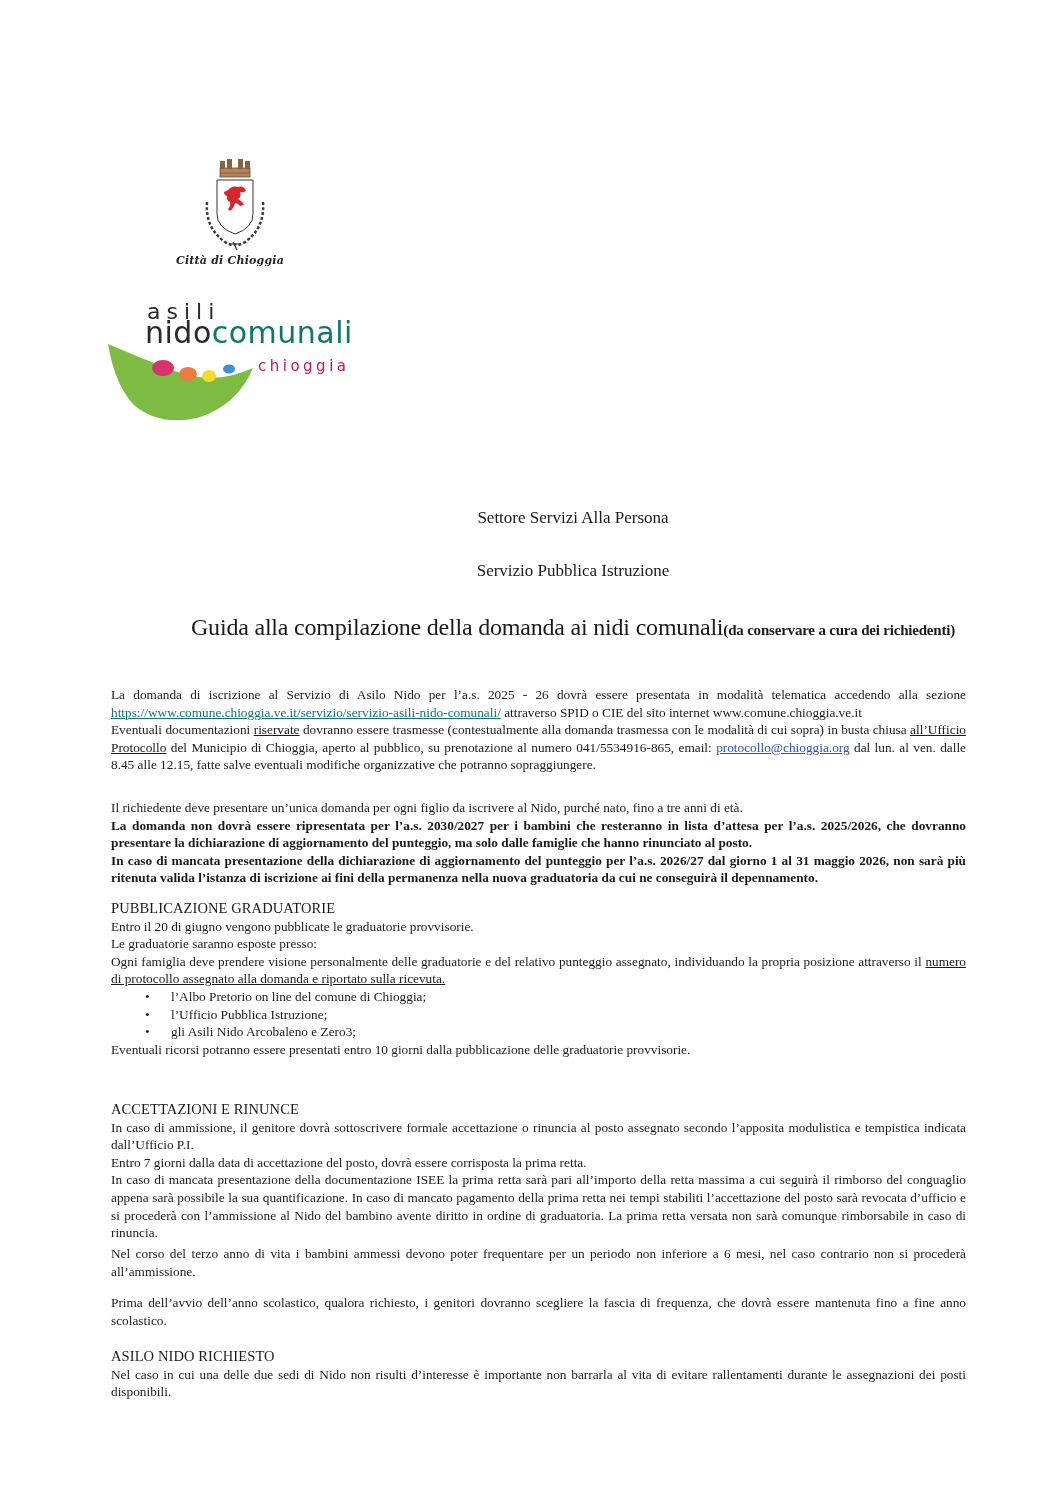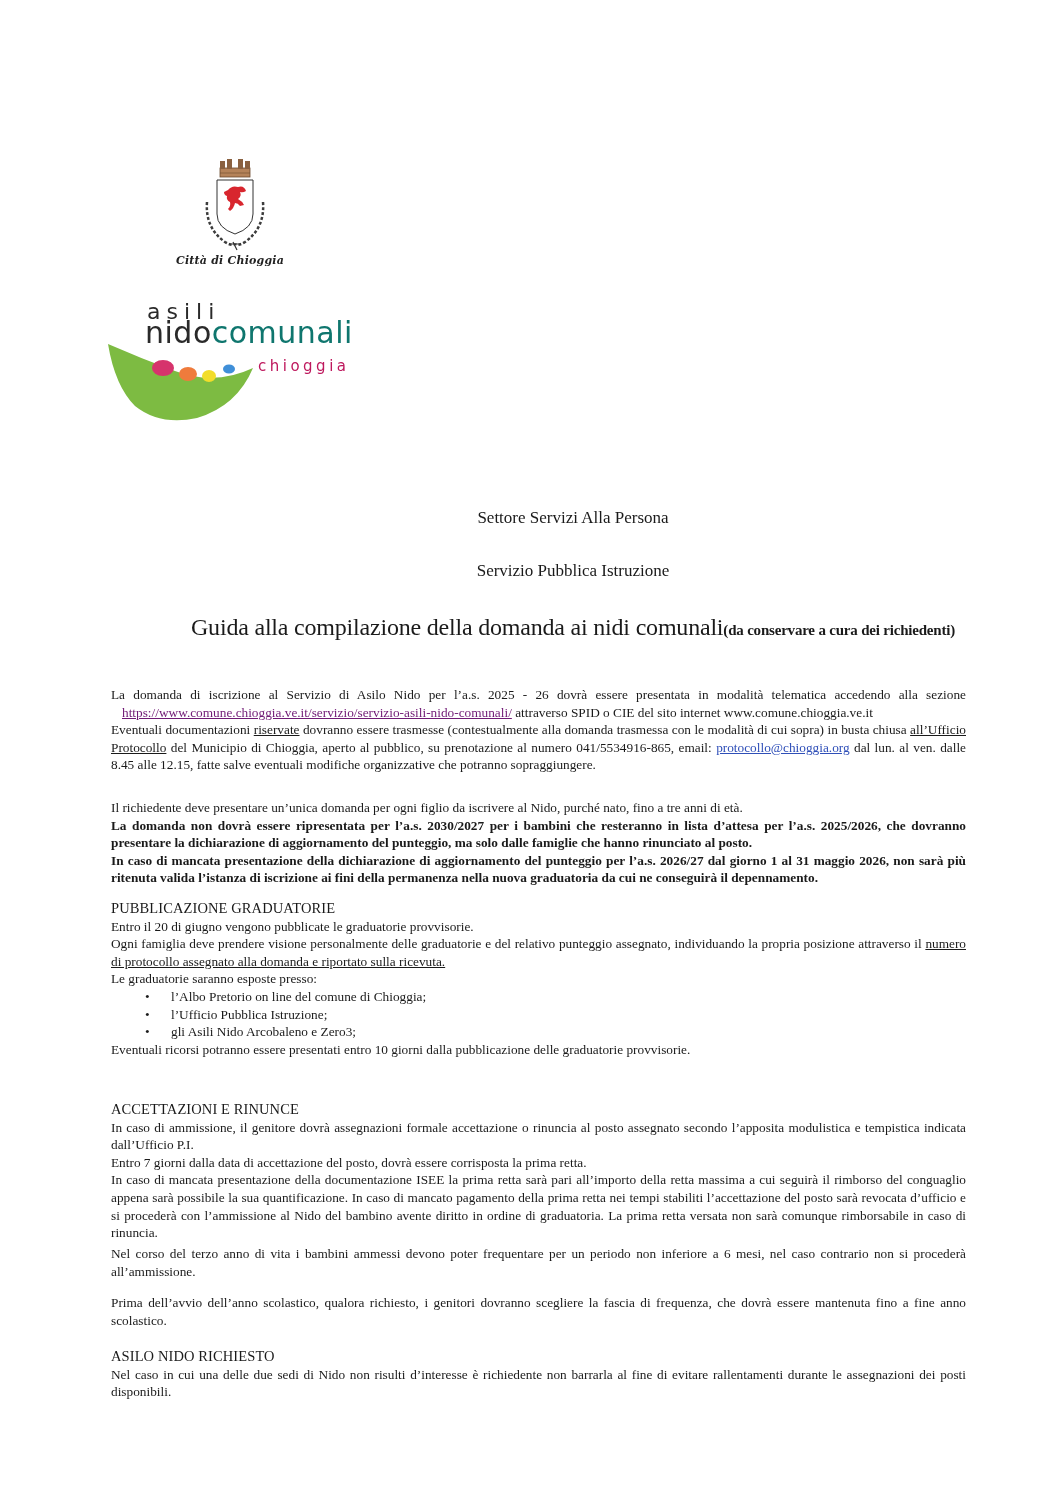--- a/index.html
+++ b/index.html
@@ -75,48 +75,48 @@
 </svg>
 <div id="asili-word" class="abs">asili</div>
 <div id="nido-word" class="abs"><span class="nido">nido</span><span class="comunali">comunali</span></div>
 <div id="chioggia-word" class="abs">chioggia</div>
 
 <div id="sector" class="abs center">Settore Servizi Alla Persona</div>
 <div id="service" class="abs center">Servizio Pubblica Istruzione</div>
 <div id="title" class="abs center"><span>Guida alla compilazione della domanda ai nidi comunali</span><span class="sub">(da conservare a cura dei richiedenti)</span></div>
 
 <div class="abs para" style="top:686px;">
-  <span>La domanda di iscrizione al Servizio di Asilo Nido per l’a.s. 2025 - 26 dovrà essere presentata in modalità telematica accedendo alla sezione </span><a class="link" style="color:#701a75;margin-left:11px;">https://www.comune.chioggia.ve.it/servizio/servizio-asili-nido-comunali/</a><span> attraverso SPID o CIE del sito internet  www.comune.chioggia.ve.it</span><br>
+  <span>La domanda di iscrizione al Servizio di Asilo Nido per l’a.s. 2025 - 26 dovrà essere presentata in modalità telematica accedendo alla sezione </span><a class="link" style="color:#0f766e;">https://www.comune.chioggia.ve.it/servizio/servizio-asili-nido-comunali/</a><span> attraverso SPID o CIE del sito internet  www.comune.chioggia.ve.it</span><br>
   <span>Eventuali documentazioni </span><span class="u">riservate</span><span> dovranno essere trasmesse (contestualmente alla domanda trasmessa con le modalità di cui sopra) in busta chiusa </span><span class="u">all’Ufficio Protocollo</span><span> del Municipio di Chioggia, aperto al pubblico, su prenotazione al numero 041/5534916-865, email: </span><a class="link">protocollo@chioggia.org</a><span> dal lun. al ven. dalle 8.45 alle 12.15, fatte salve eventuali modifiche organizzative che potranno sopraggiungere.</span>
 </div>
 
 <div class="abs para" style="top:799px;">
   <div>Il richiedente deve presentare un’unica domanda per ogni figlio da iscrivere al Nido, purché nato, fino a tre anni di età.</div>
   <div class="bold">La domanda non dovrà essere ripresentata per l’a.s. 2030/2027 per i bambini che resteranno in lista d’attesa per l’a.s. 2025/2026, che dovranno presentare la dichiarazione di aggiornamento del punteggio, ma solo dalle famiglie che hanno rinunciato al posto.</div>
   <div class="bold">In caso di mancata presentazione della dichiarazione di aggiornamento del punteggio per l’a.s. 2026/27 dal giorno 1 al 31 maggio 2026, non sarà più ritenuta valida l’istanza di iscrizione ai fini della permanenza nella nuova graduatoria da cui ne conseguirà il depennamento.</div>
 </div>
 
 <div class="abs para" style="top:900px;">
   <div class="sec-head">PUBBLICAZIONE GRADUATORIE</div>
   <div>Entro il 20 di giugno vengono pubblicate le graduatorie provvisorie.</div>
+  <div>Le graduatorie saranno esposte presso:</div>
   <div><span>Ogni famiglia deve prendere visione personalmente delle graduatorie e del relativo punteggio assegnato, individuando la propria posizione attraverso il </span><span class="u">numero di protocollo assegnato alla domanda e riportato sulla ricevuta.</span></div>
-  <div>Le graduatorie saranno esposte presso:</div>
   <ul class="bul">
     <li>l’Albo Pretorio on line del comune di Chioggia;</li>
     <li>l’Ufficio Pubblica Istruzione;</li>
     <li>gli Asili Nido Arcobaleno e Zero3;</li>
   </ul>
   <div>Eventuali ricorsi potranno essere presentati entro 10 giorni dalla pubblicazione delle graduatorie provvisorie.</div>
 </div>
 
 <div class="abs para" style="top:1101px;">
   <div class="sec-head">ACCETTAZIONI E RINUNCE</div>
-  <div>In caso di ammissione, il genitore dovrà assegnazioni formale accettazione o rinuncia al posto assegnato secondo l’apposita modulistica e tempistica indicata  dall’Ufficio P.I.</div>
+  <div>In caso di ammissione, il genitore dovrà sottoscrivere formale accettazione o rinuncia al posto assegnato secondo l’apposita modulistica e tempistica indicata  dall’Ufficio P.I.</div>
   <div>Entro 7 giorni dalla data di accettazione del posto, dovrà essere corrisposta la prima retta.</div>
   <div>In caso di mancata presentazione della documentazione ISEE la prima retta sarà pari all’importo della retta massima a cui seguirà il rimborso del conguaglio appena sarà possibile la sua quantificazione. In caso di mancato pagamento della prima retta nei tempi stabiliti l’accettazione del posto sarà revocata d’ufficio e si procederà con l’ammissione al Nido del bambino avente diritto in ordine di graduatoria. La prima retta versata non sarà comunque rimborsabile in caso di rinuncia.</div>
 </div>
 <div class="abs para" style="top:1245px;">Nel corso del terzo anno di vita i bambini ammessi devono poter frequentare per un periodo non inferiore a 6 mesi, nel caso contrario non si procederà all’ammissione.</div>
 <div class="abs para" style="top:1294px;">Prima dell’avvio dell’anno scolastico, qualora richiesto, i genitori dovranno scegliere la fascia di frequenza, che dovrà essere mantenuta fino a fine anno scolastico.</div>
 
 <div class="abs para" style="top:1348px;">
   <div class="sec-head">ASILO NIDO RICHIESTO</div>
-  <div>Nel caso in cui una delle due sedi di Nido non risulti d’interesse è richiedente non barrarla al fine di evitare rallentamenti durante le assegnazioni dei posti disponibili.</div>
+  <div>Nel caso in cui una delle due sedi di Nido non risulti d’interesse è importante non barrarla al vita di evitare rallentamenti durante le assegnazioni dei posti disponibili.</div>
 </div>
 
 </body></html>

